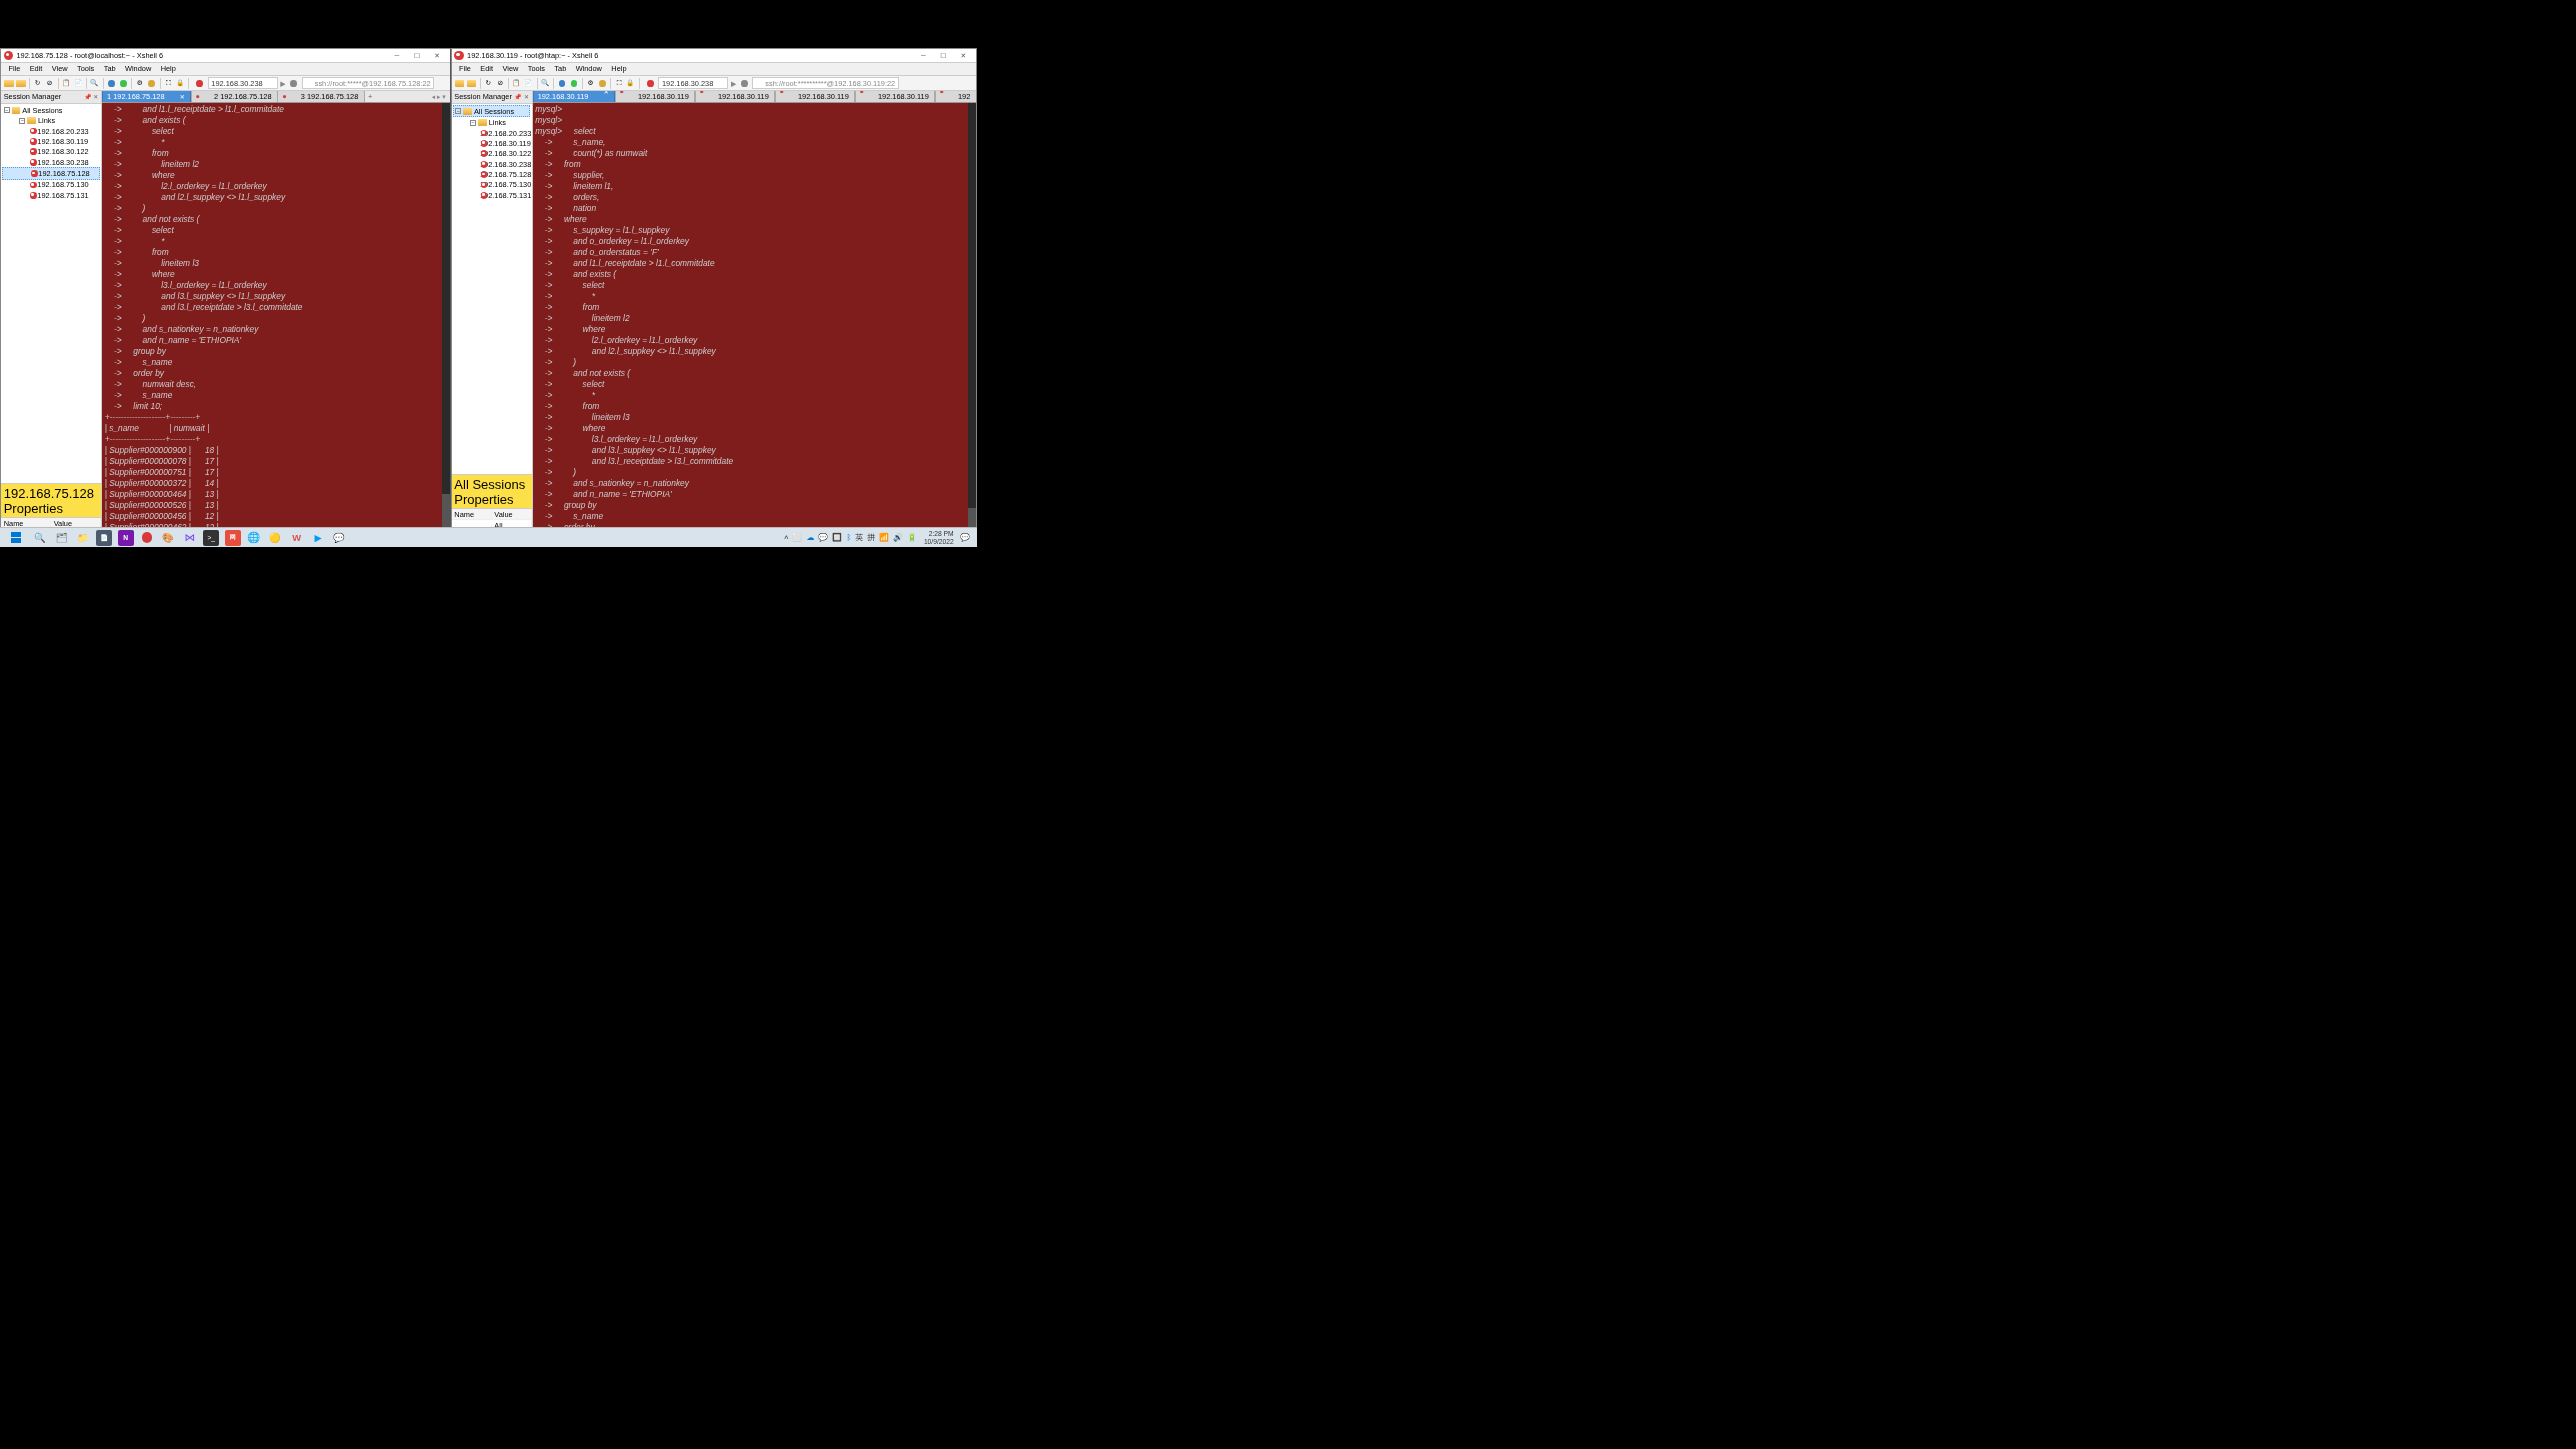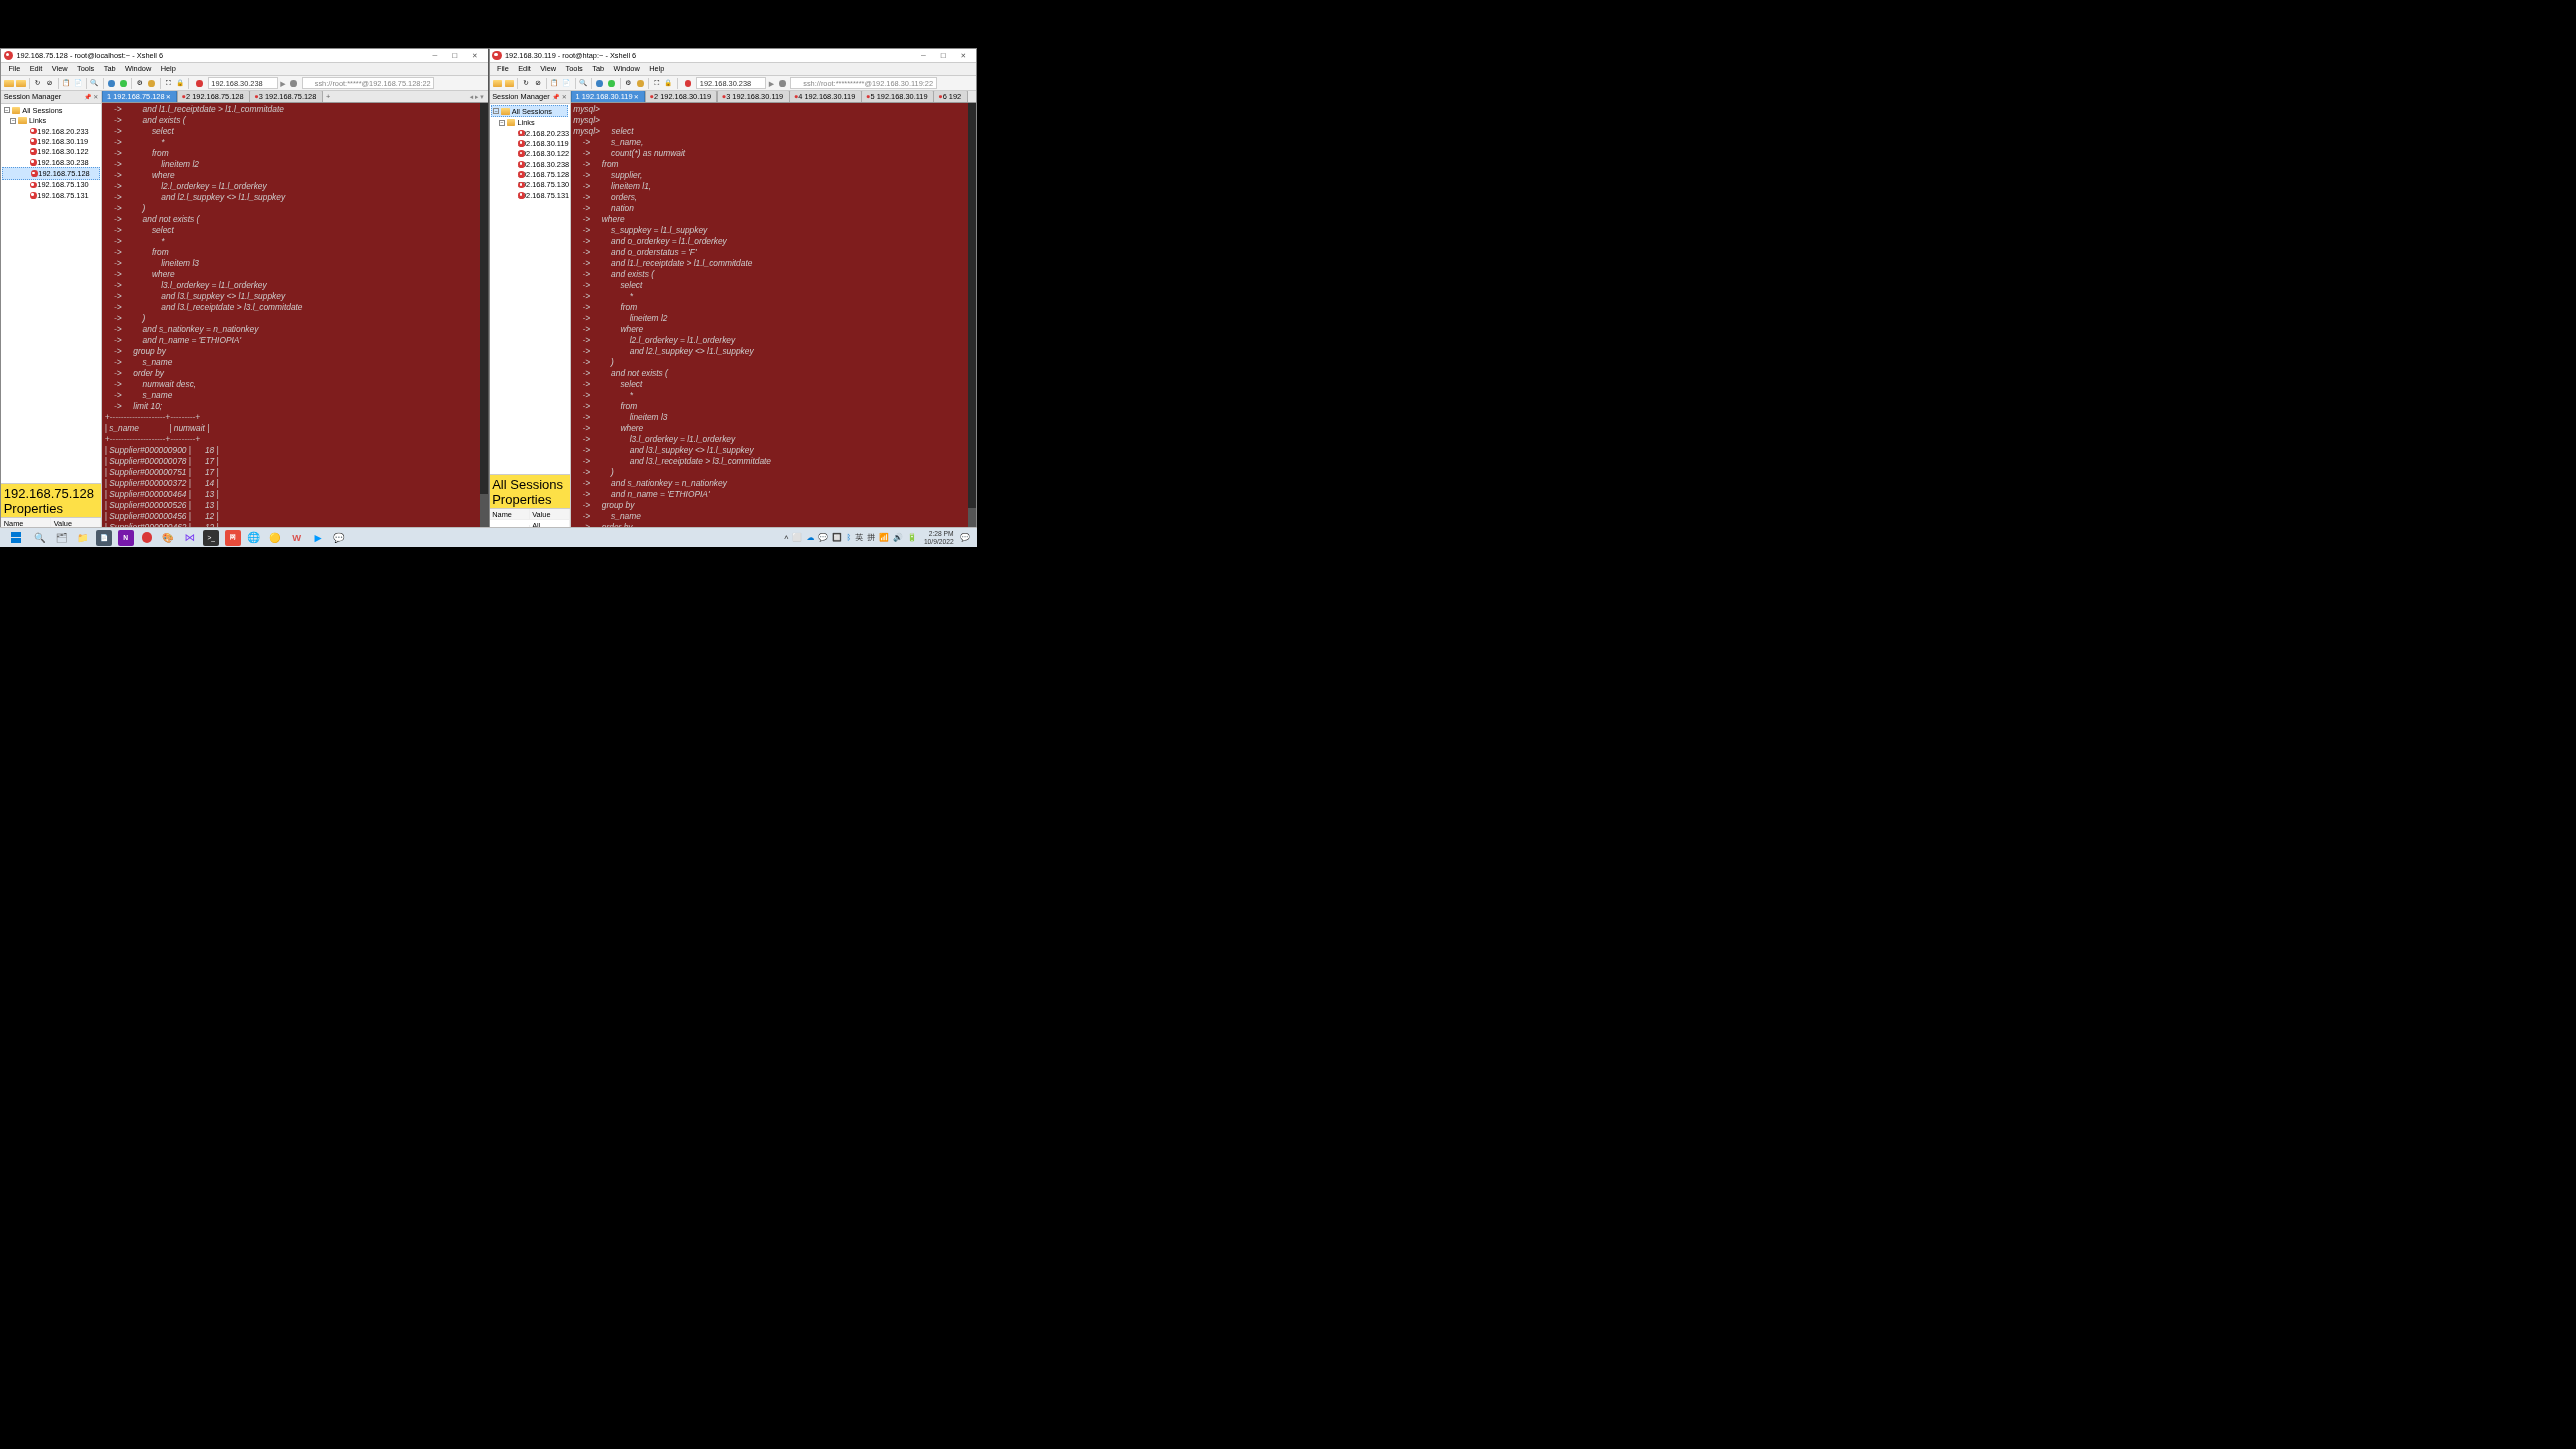--- a/index.html
+++ b/index.html
@@ -29,30 +29,30 @@
 .pin-icon { font-size:6px; color:#666;}
 .tree { flex: 1; background: #fff; font-size: 7.4px; padding: 1.3px; overflow: auto; }
 .tree-node { display: flex; align-items: center; padding: 0.7px 1.3px; cursor: pointer; white-space: nowrap; }
 .tree-node.selected { background: #cde6ff; border:0.7px dotted #5599dd;}
 .tree-toggle { width:6px; height:6px; border:0.7px solid #888; display:flex; align-items:center; justify-content:center; font-size:5.4px; line-height:1; margin-right:2px; color:#333;}
 .tree-icon { width:8.7px; height:6.7px; margin-right:2px; display:inline-block;}
 .tree-folder { background: linear-gradient(#ffd876,#e8a838); border-radius:0.7px;}
 .tree-link { width:8px; height:8px; position:relative;}
 .tree-link::before{content:'';position:absolute;width:6.7px;height:6.7px;background:#d93838;border-radius:50%;top:0.7px;left:0.7px;}
 .tree-link::after{content:'';position:absolute;width:2.7px;height:2.7px;background:#fff;border-radius:50%;top:2px;left:2px;}
-.tree-indent-1{padding-left:8px;} .tree-indent-3{padding-left:27px;}
+.tree-indent-1{padding-left:17px;} .tree-indent-3{padding-left:27px;}
 .props { border-top:0.7px solid #ccc;}
 .props-title { background:#fde047; padding:1.3px 2.7px; font-size:13px; border-bottom:0.7px solid #ccc;}
 .props-grid { font-size:7.4px;}
 .props-row{display:flex; border-bottom:0.7px solid #eee;align-items:center;}
 .props-cell{padding:0.7px 2.7px; flex:1; border-right:0.7px solid #eee;}
 .props-cell.hdr{background:#f4f4f4; font-weight:normal;}
 .main-area { flex: 1; display: flex; flex-direction: column; background: #000; overflow:hidden;}
 .tabs { height: 12px; background: #e8e8e8; display: flex; font-size: 7.4px; border-bottom: 0.7px solid #999; align-items:flex-end;}
-.tab { padding: 1.3px 5.4px 1.3px 4px; background: #d8d8d8; border: 0.7px solid #aaa; border-bottom: none; margin-right: -0.7px; cursor: pointer; display:flex; align-items:center; gap:0; position:relative; border-radius: 2px 2px 0 0;}
+.tab { padding: 1.3px 5.4px 1.3px 4px; background: #d8d8d8; border: 0.7px solid #aaa; border-bottom: none; margin-right: -0.7px; cursor: pointer; display:flex; align-items:center; gap:14px; position:relative; border-radius: 2px 2px 0 0;}
 .tab.active { background: #4a90d9; color: #fff; border-color:#3a7ab8;}
 .tab-close{font-size:6px; margin-left:1.3px;}
 .tab-add{padding:1.3px 4px; color:#666;}
 .tab-nav{margin-left:auto; padding:1.3px 4px; color:#888; font-size:6.7px;}
 .terminal { flex: 1; background: #7f1d1d; color: #ccc; font-family: 'Consolas', monospace; font-size: 8.4px; line-height: 11px; padding: 1.3px 2.7px; overflow: hidden; white-space: pre; position:relative;font-style:italic;}
 .scrollbar{position:absolute; right:0; top:0; width:8px; height:100%; background:#2a2a2a;}
 .scroll-thumb{position:absolute; right:0; width:8px; background:#555; border-radius:0;}
 .statusbar { height: 10.7px; background: #f0f0f0; border-top: 0.7px solid #ccc; display: flex; align-items: center; font-size: 6.7px; color: #555; padding: 0 2.7px; gap:5.4px;}
 .status-left{flex:0 0 auto;}
 .status-right{margin-left:auto; display:flex; gap:5.4px; align-items:center;}

